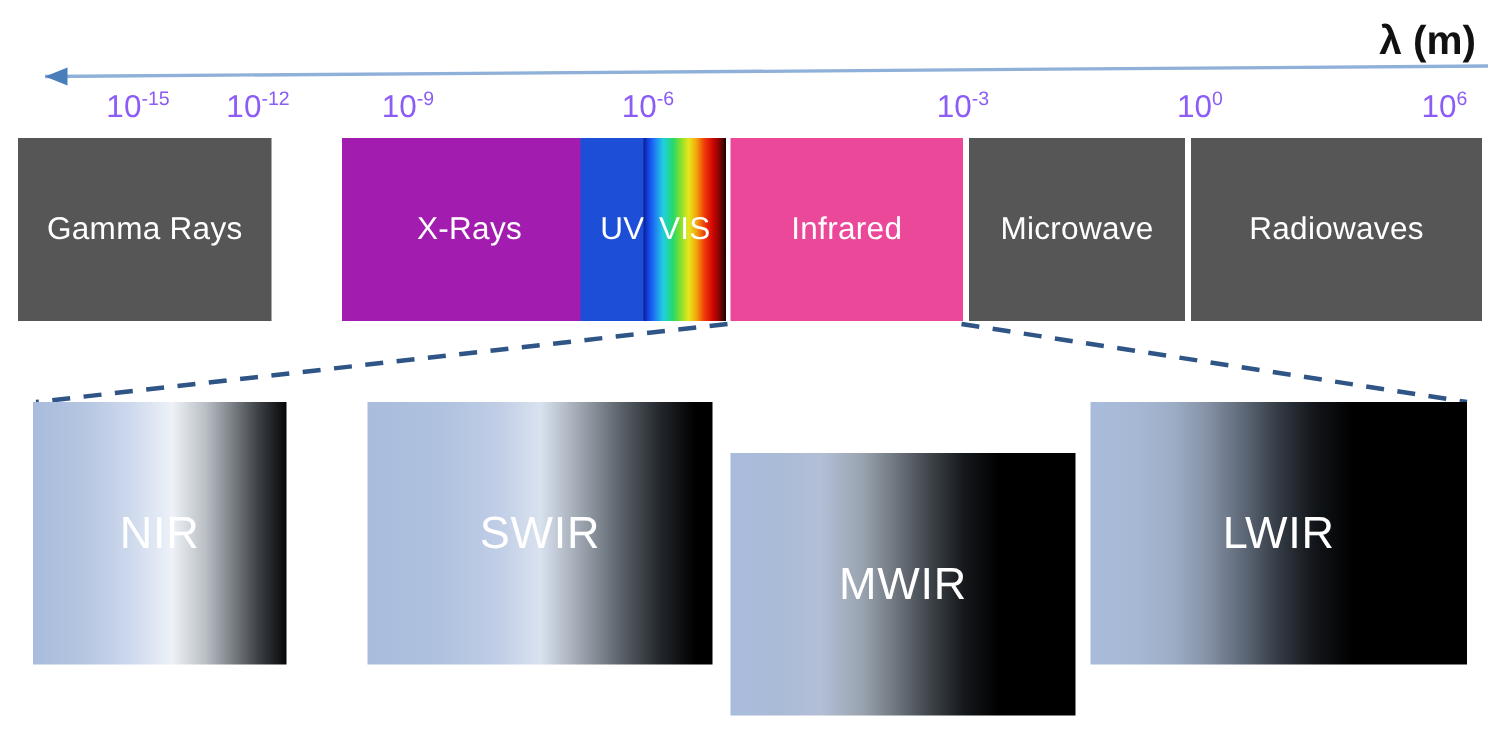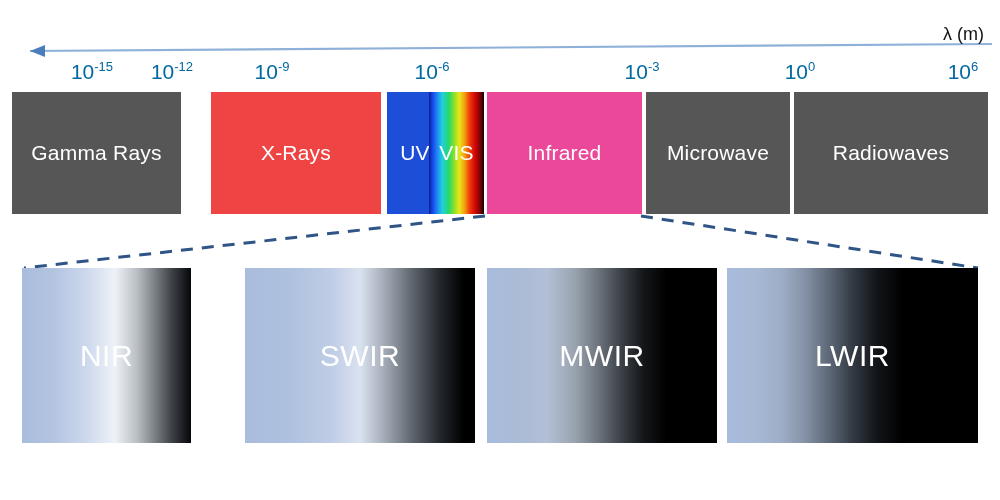--- a/index.html
+++ b/index.html
@@ -23,36 +23,37 @@
     position: absolute;
     left: 0;
     top: 0;
     width: 1000px;
     height: 500px;
     pointer-events: none;
   }
   .axis-label {
     position: absolute;
     font-size: 21px;
-    color: #0369a1;
+    color: #8b5cf6;
     white-space: nowrap;
     font-family: "Liberation Sans", sans-serif;
   }
   .axis-label sup {
     font-size: 0.62em;
     vertical-align: super;
     line-height: 0;
   }
   #lambda-label {
     position: absolute;
     right: 16px;
-    top: 24px;
-    font-size: 18px;
+    top: 12px;
+    font-size: 27px;
     color: #111111;
     white-space: nowrap;
+    font-weight: bold;
   }
 
   
   #spectrum-bar {
     position: absolute;
     left: 12px;
     top: 92px;
     width: 976px;
     height: 122px;
   }
@@ -134,20 +135,21 @@
     background: linear-gradient(to right,
       #a9bcdc 0%,
       #aabbd6 14%,
       #b2bfd6 26%,
       #9aa4b0 38%,
       #6e757e 48%,
       #3d4349 58%,
       #14171a 68%,
       #000000 78%,
       #000000 100%);
+    margin-top: 34px;
   }
   .grad-lwir {
     background: linear-gradient(to right,
       #a9bcdc 0%,
       #a7b8d4 12%,
       #9dadc6 22%,
       #8592a6 31%,
       #5c6675 41%,
       #333a44 50%,
       #111418 60%,
@@ -180,21 +182,21 @@
       <div class="axis-label" style="left: 432px; top: 60px; transform: translateX(-50%);"><span>10</span><sup>-6</sup></div>
       <div class="axis-label" style="left: 642px; top: 60px; transform: translateX(-50%);"><span>10</span><sup>-3</sup></div>
       <div class="axis-label" style="left: 800px; top: 60px; transform: translateX(-50%);"><span>10</span><sup>0</sup></div>
       <div class="axis-label" style="left: 963px; top: 60px; transform: translateX(-50%);"><span>10</span><sup>6</sup></div>
     </div>
 
   <div id="spectrum-bar">
       <div class="band" style="left: 0px; width: 169px; background: rgb(86, 86, 86);">
         <span class="band-label" style="color: rgb(255, 255, 255);">Gamma Rays</span>
       </div>
-      <div class="band" style="left: 199px; width: 170px; background: #ef4444;">
+      <div class="band" style="left: 216px; width: 170px; background: #a21caf;">
         <span class="band-label" style="color: rgb(255, 255, 255);">X-Rays</span>
       </div>
       <div class="band" style="left: 375px; width: 56px; background: #1d4ed8;">
         <span class="band-label" style="color: rgb(255, 255, 255);">UV</span>
       </div>
       <div class="band band-vis" style="left: 417px; width: 55px;">
         <span class="band-label" style="color: rgb(255, 255, 255);">VIS</span>
       </div>
       <div class="band band-ir" style="left: 475px; width: 155px;">
         <span class="band-label" style="color: rgb(255, 255, 255);">Infrared</span>

